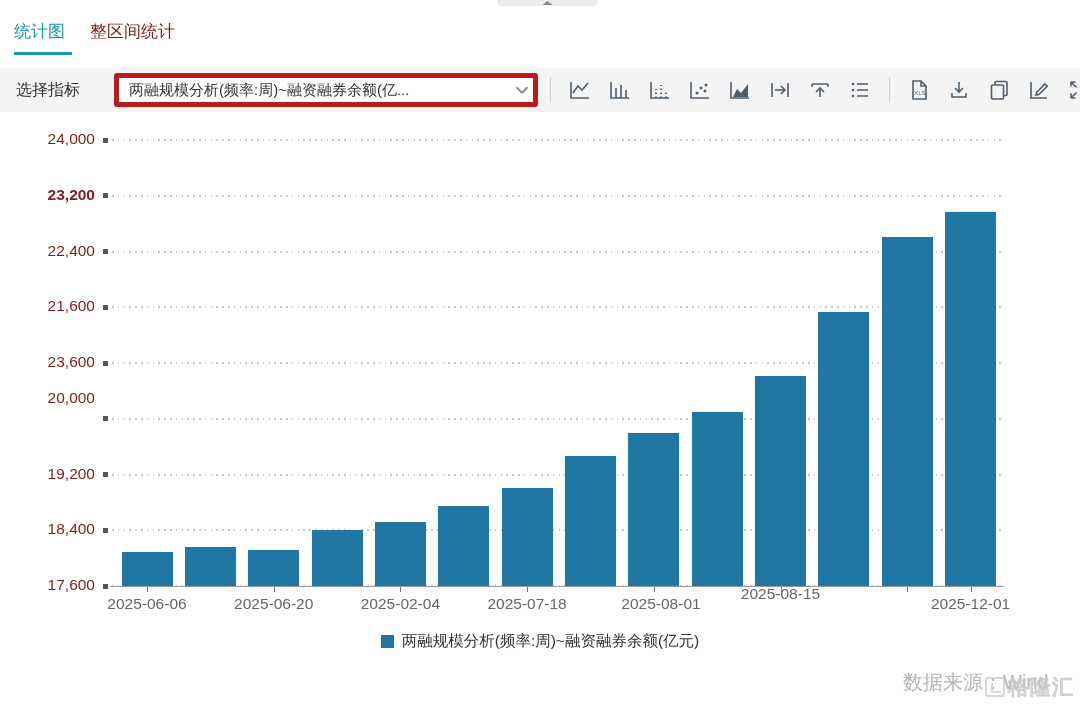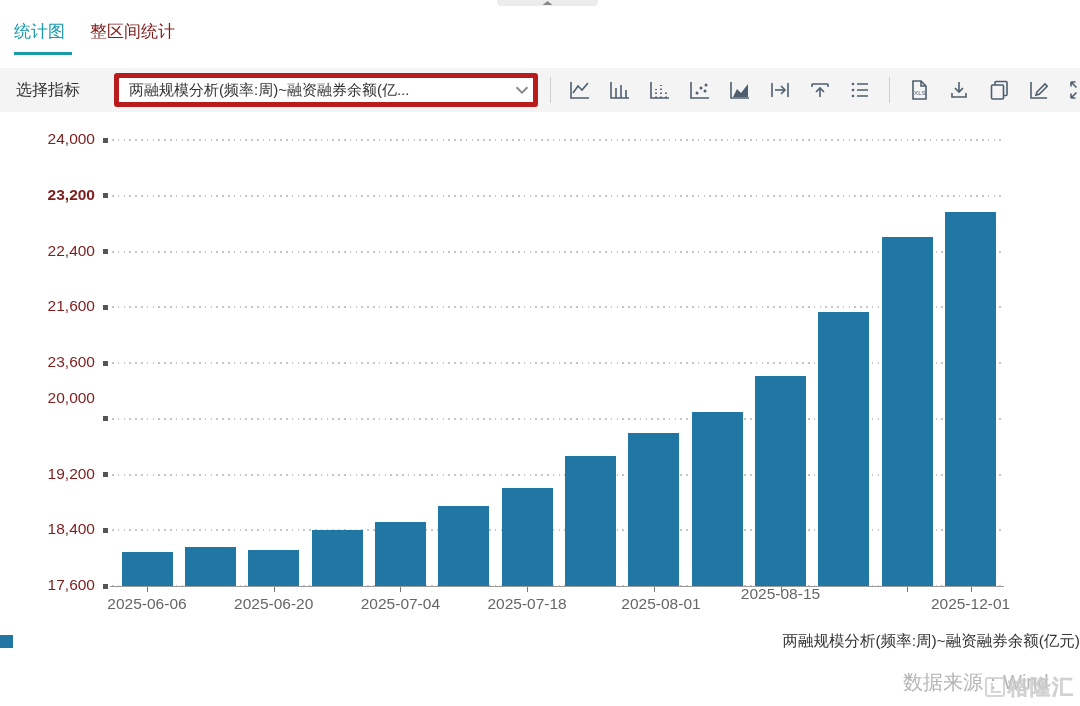--- a/index.html
+++ b/index.html
@@ -38,21 +38,21 @@
   .gridline { position:absolute; height:2px;
               background-image:repeating-linear-gradient(to right,#c6c6c6 0 1.6px,transparent 1.6px 5.8px); }
   .ymark { position:absolute; width:5px; height:5px; background:#555; }
   .ylabel { position:absolute; width:87px; text-align:right; font-size:15.5px; color:#7f1d1d; }
   .axisline { position:absolute; height:1px; background:#9a9a9a; }
   .xtick { position:absolute; width:1px; height:5px; background:#777; }
   .xlabel { position:absolute; width:120px; text-align:center; font-size:15.5px; color:#666; }
 
   
   .legend { position:absolute; left:0; top:631px; width:1080px; display:flex;
-            justify-content:space-between; align-items:center; gap:8px; }
+            justify-content:center; align-items:center; gap:8px; }
   .legend-swatch { width:13px; height:13px; display:inline-block; }
   .legend-label { font-size:15.5px; color:#333; }
 
   
   .source { position:absolute; left:903px; top:669px; font-size:20px; color:#b5b5b5; }
   .watermark { position:absolute; left:985px; top:673px; display:flex; align-items:center; gap:3px;
                color:#cfcfcf; opacity:.85; }
   .wm-box { width:20px; height:20px; border:2px solid #cfcfcf; border-radius:3px; position:relative; }
   .wm-box::after { content:""; position:absolute; left:4px; top:4px; width:8px; height:8px; border:2px solid #cfcfcf; border-top:none; border-right:none; }
   .wm-text { font-size:21px; letter-spacing:1px; font-weight:bold; -webkit-text-stroke:0.5px #c9c9c9; color:#e3e3e3; }
@@ -229,21 +229,21 @@
       <div class="xtick" style="left: 147px; top: 587px;"></div>
       <div class="xtick" style="left: 273.7px; top: 587px;"></div>
       <div class="xtick" style="left: 400.4px; top: 587px;"></div>
       <div class="xtick" style="left: 527.1px; top: 587px;"></div>
       <div class="xtick" style="left: 653.8px; top: 587px;"></div>
       <div class="xtick" style="left: 780.5px; top: 587px;"></div>
       <div class="xtick" style="left: 907.2px; top: 587px;"></div>
       <div class="xtick" style="left: 970.55px; top: 587px;"></div>
       <div class="xlabel" style="left: 87px; top: 595px;">2025-06-06</div>
       <div class="xlabel" style="left: 213.7px; top: 595px;">2025-06-20</div>
-      <div class="xlabel" style="left: 340.4px; top: 595px;">2025-07-04</div>
+      <div class="xlabel" style="left: 340.4px; top: 595px;">2025-02-04</div>
       <div class="xlabel" style="left: 467.1px; top: 595px;">2025-07-18</div>
       <div class="xlabel" style="left: 601px; top: 595px;">2025-08-01</div>
       <div class="xlabel" style="left: 720.5px; top: 585px;">2025-08-15</div>
       <div class="xlabel" style="left: 910.55px; top: 595px;">2025-12-01</div>
     </div>
 
   <div class="legend">
     <span class="legend-swatch" style="background: rgb(33, 119, 163);"></span>
     <span class="legend-label">两融规模分析(频率:周)~融资融券余额(亿元)</span>
   </div>

